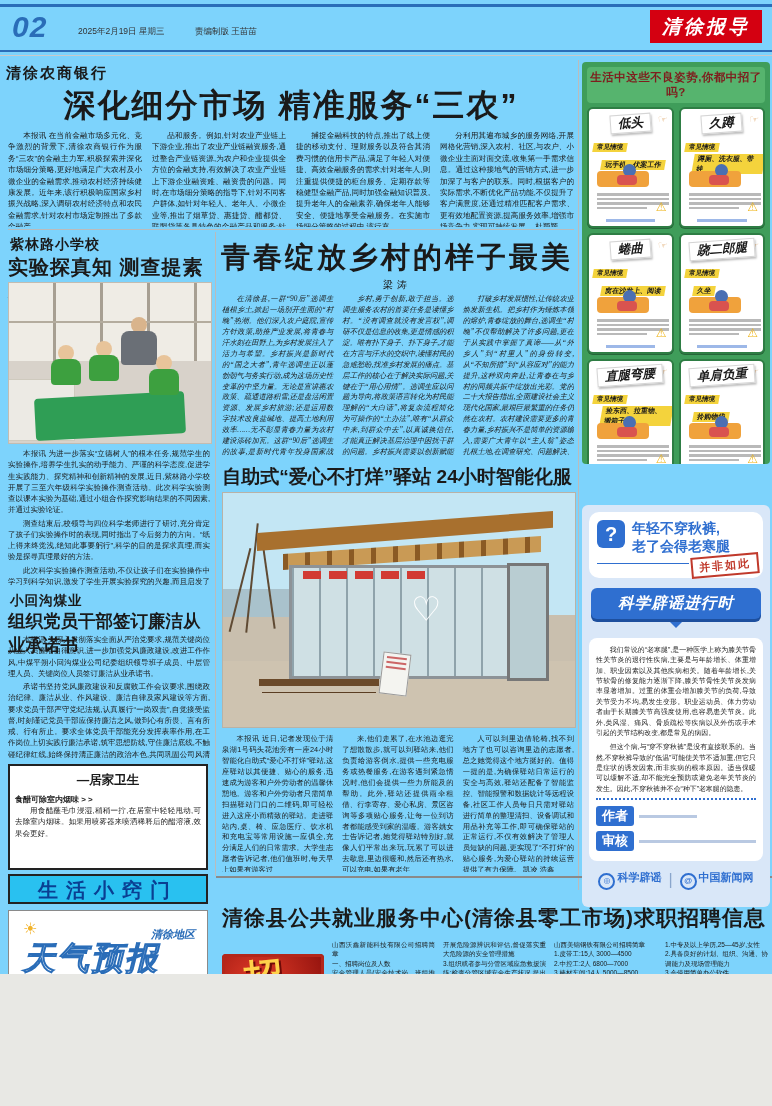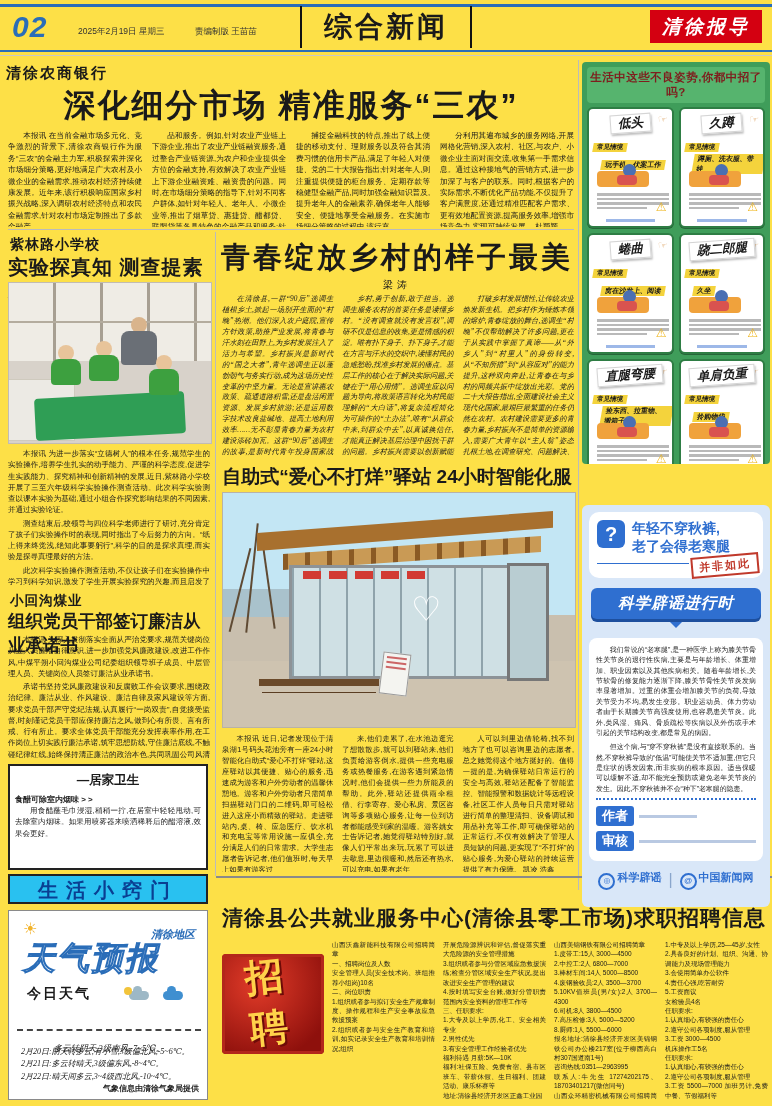--- a/index.html
+++ b/index.html
@@ -1,16 +1,16 @@
 <!DOCTYPE html>
 <html><head>
 <meta charset="utf-8">
 <style>
   html,body{margin:0;padding:0;background:#e8e8e4;}
-  .page{position:relative;width:772px;height:1106px;background:#fde047;margin:0 auto;
+  .page{position:relative;width:772px;height:974px;background:#7dd3fc;margin:0 auto;
         font-family:"Liberation Sans","DejaVu Sans",sans-serif;color:#1a1a1a;overflow:hidden;}
   .abs{position:absolute;}
   .prelines{white-space:pre-line;}
   .kai{font-family:"Liberation Serif","DejaVu Serif",serif;font-style:italic;}
   .rule{background:#bbb;}
   
   .topline{left:0;top:4px;width:772px;height:3px;background:#2a6db8;}
   .pagenum{left:12px;top:10px;font-size:30px;font-weight:bold;color:#2a6db8;font-style:italic;letter-spacing:1px;}
   .dateline{left:78px;top:26px;font-size:8.5px;color:#333;}
   .editorline{left:195px;top:26px;font-size:8.5px;color:#333;}
@@ -160,32 +160,31 @@
 </style>
 </head>
 <body>
 
 <div class="page">
 
   <div class="abs topline"></div>
   <div class="abs pagenum">02</div>
   <div class="abs dateline">2025年2月19日 星期三</div>
   <div class="abs editorline">责编制版 王苗苗</div>
-  <div class="abs sectionbox">综合新闻</div>
   <div class="abs masthead">清徐报导</div>
   <div class="abs subline"></div>
   <div class="abs subline2"></div>
 
   <div>
     <div class="abs ts-kicker">清徐农商银行</div>
     <div class="abs ts-headline">深化细分市场 精准服务“三农”</div>
     <div class="abs ts-cols">
       <div>本报讯 在当前金融市场多元化、竞争激烈的背景下,清徐农商银行作为服务“三农”的金融主力军,积极探索并深化市场细分策略,更好地满足广大农村及小微企业的金融需求,推动农村经济持续健康发展。近年来,该行积极响应国家乡村振兴战略,深入调研农村经济特点和农民金融需求,针对农村市场定制推出了多款金融产</div>
       <div>品和服务。例如,针对农业产业链上下游企业,推出了农业产业链融资服务,通过整合产业链资源,为农户和企业提供全方位的金融支持,有效解决了农业产业链上下游企业融资难、融资贵的问题。同时,在市场细分策略的指导下,针对不同客户群体,如针对年轻人、老年人、小微企业等,推出了烟草贷、惠捷贷、醋都贷、联盟贷等各具特色的金融产品和服务;针对年轻群体积极</div>
-      <div>捕捉金融科技的特点,推出了线上便捷的移动支付、理财服务以及符合其消费习惯的信用卡产品,满足了年轻人对便捷、党的二十大报告指出;针对老年人,则注重提供便捷的柜台服务、定期存款等稳健型金融产品,同时加强金融知识普及,提升老年人的金融素养,确保老年人能够安全、便捷地享受金融服务。在实施市场细分策略的过程中,该行充</div>
+      <div>捕捉金融科技的特点,推出了线上便捷的移动支付、理财服务以及符合其消费习惯的信用卡产品,满足了年轻人对便捷、高效金融服务的需求;针对老年人,则注重提供便捷的柜台服务、定期存款等稳健型金融产品,同时加强金融知识普及,提升老年人的金融素养,确保老年人能够安全、便捷地享受金融服务。在实施市场细分策略的过程中,该行充</div>
       <div>分利用其遍布城乡的服务网络,开展网格化营销,深入农村、社区,与农户、小微企业主面对面交流,收集第一手需求信息。通过这种接地气的营销方式,进一步加深了与客户的联系。同时,根据客户的实际需求,不断优化产品功能,不仅提升了客户满意度,还通过精准匹配客户需求、更有效地配置资源,提高服务效率,增强市场竞争力,实现可持续发展。 杜颖颖</div>
     </div>
   </div>
 
   <div class="abs rule h-rule1"></div>
   <div class="abs rule v-rule-l"></div>
   <div class="abs rule v-rule-r"></div>
   <div class="abs h-rule2"></div>
 
   <div>

